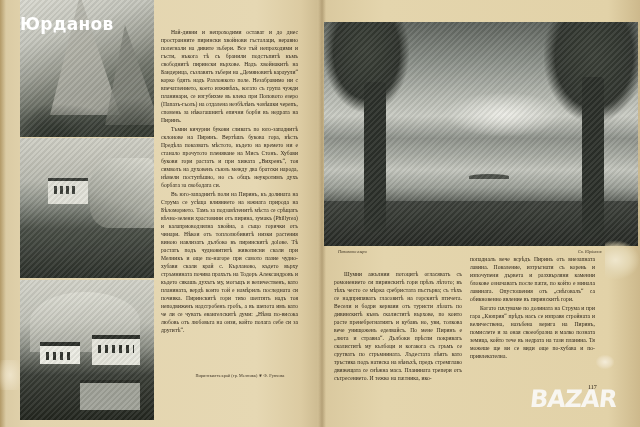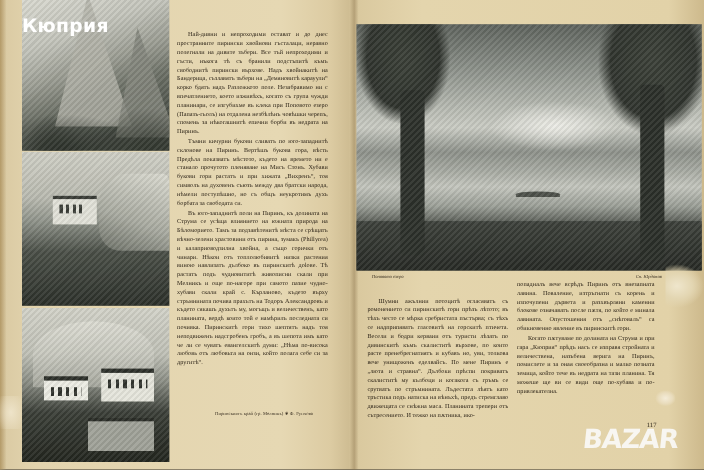--- a/index.html
+++ b/index.html
@@ -169,14 +169,14 @@
   <div class="col-text right-col2">
     <p style="text-indent:0">попадналъ вече всрѣдъ Пиринъ отъ внезапната лавина. Поваление, изтръгнати съ корень и изпочупени дървета и разхвърляни каменни блокове означаватъ после пѫтя, по който е минала лавината. Опустошения отъ „снѣговалъ“ са обикновенно явление въ пиринскитѣ гори.</p>
     <p>Когато пѫтуваме по долината на Струма и при гара „Кюприя“ прѣдъ насъ се изправя стройната и величествена, назъбена верига на Пиринъ, помислете и за оная своеобразна и малко позната земица, който тече въ недрата на тази планина. Тя можеше ще ви се види още по-хубава и по-привлекателна.</p>
   </div>
 
   <div class="tear"></div>
   <div class="tear2"></div>
   <div class="page-number">117</div>
 </div>
 
-<div class="wm-top">Кюприя</div>
+<div class="wm-top">Юрданов</div>
 <div class="wm-bazar">BAZAR</div>
 
 </body></html>

